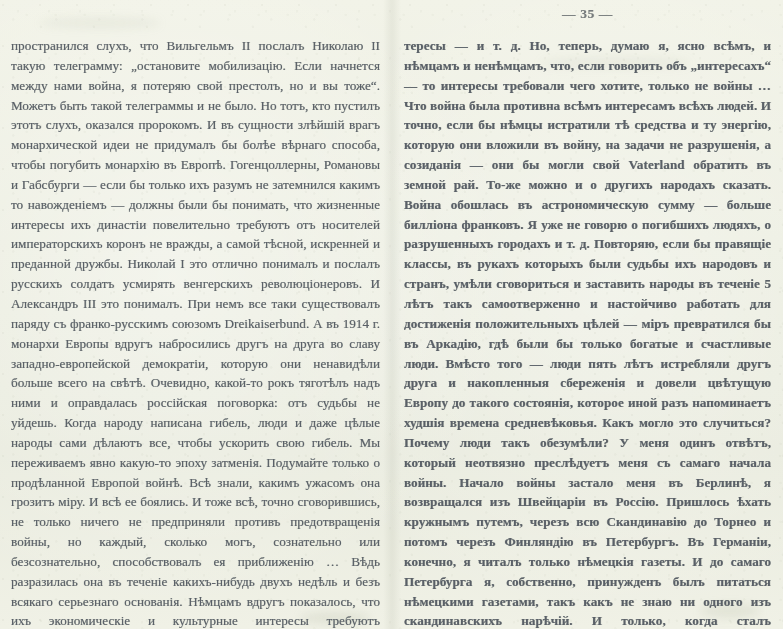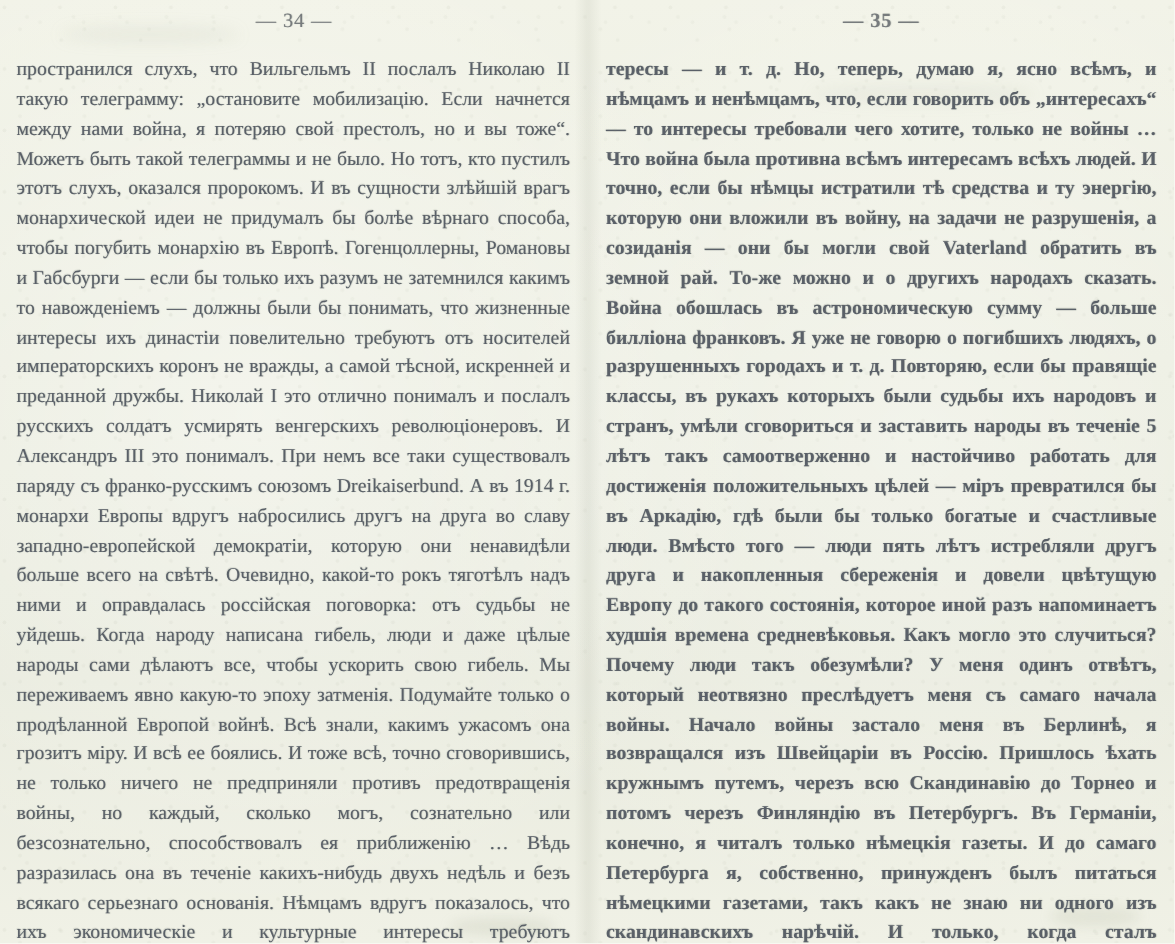--- a/index.html
+++ b/index.html
@@ -115,21 +115,20 @@
 <div id="page" style="background: rgb(238, 240, 228);">
 
   <div id="paper-tint"></div>
 
   <div class="blotch" style="left:300px; top:612px; width:70px; height:12px; background:rgba(160,165,145,0.18); filter:blur(4px);"></div>
   <div class="blotch" style="left:700px; top:604px; width:60px; height:14px; background:rgba(160,165,145,0.16); filter:blur(4px);"></div>
   <div class="blotch" style="left:40px; top:18px; width:120px; height:10px; background:rgba(165,170,150,0.13); filter:blur(5px);"></div>
   <div class="blotch" style="left:540px; top:58px; width:150px; height:10px; background:rgba(165,170,150,0.12); filter:blur(5px);"></div>
 
   <div class="page-col" id="col-left">
-    <div class="folio" style="color: rgb(92, 97, 102);">— 34 —</div>
     <div class="body-text" style="color: rgb(90, 96, 104);">
       <p>пространился слухъ, что Вильгельмъ II послалъ Николаю II такую телеграмму: „остановите мобилизацію. Если начнется между нами война, я потеряю свой престолъ, но и вы тоже“. Можетъ быть такой телеграммы и не было. Но тотъ, кто пустилъ этотъ слухъ, оказался пророкомъ. И въ сущности злѣйшій врагъ монархической идеи не придумалъ бы болѣе вѣрнаго способа, чтобы погубить монархію въ Европѣ. Гогенцоллерны, Романовы и Габсбурги — если бы только ихъ разумъ не затемнился какимъ то навожденіемъ — должны были бы понимать, что жизненные интересы ихъ династіи повелительно требуютъ отъ носителей императорскихъ коронъ не вражды, а самой тѣсной, искренней и преданной дружбы. Николай I это отлично понималъ и послалъ русскихъ солдатъ усмирять венгерскихъ революціонеровъ. И Александръ III это понималъ. При немъ все таки существовалъ паряду съ франко-русскимъ союзомъ Dreikaiserbund. А въ 1914 г. монархи Европы вдругъ набросились другъ на друга во славу западно-европейской демократіи, которую они ненавидѣли больше всего на свѣтѣ. Очевидно, какой-то рокъ тяготѣлъ надъ ними и оправдалась россійская поговорка: отъ судьбы не уйдешь. Когда народу написана гибель, люди и даже цѣлые народы сами дѣлаютъ все, чтобы ускорить свою гибель. Мы переживаемъ явно какую-то эпоху затменія. Подумайте только о продѣланной Европой войнѣ. Всѣ знали, какимъ ужасомъ она грозитъ міру. И всѣ ее боялись. И тоже всѣ, точно сговорившись, не только ничего не предприняли противъ предотвращенія войны, но каждый, сколько могъ, сознательно или безсознательно, способствовалъ ея приближенію … Вѣдь разразилась она въ теченіе какихъ-нибудь двухъ недѣль и безъ всякаго серьезнаго основанія. Нѣмцамъ вдругъ показалось, что ихъ экономическіе и культурные интересы требуютъ порабощенія всего міра. И другимъ народамъ показалось, что ихъ ин-</p>
     </div>
   </div>
 
   <div class="page-col" id="col-right">
     <div class="folio" style="color: rgb(92, 97, 102);">— 35 —</div>
     <div class="body-text" style="color: rgb(90, 96, 104);">
       <p>тересы — и т. д. Но, теперь, думаю я, ясно всѣмъ, и нѣмцамъ и ненѣмцамъ, что, если говорить объ „интересахъ“ — то интересы требовали чего хотите, только не войны … Что война была противна всѣмъ интересамъ всѣхъ людей. И точно, если бы нѣмцы истратили тѣ средства и ту энергію, которую они вложили въ войну, на задачи не разрушенія, а созиданія — они бы могли свой Vaterland обратить въ земной рай. То-же можно и о другихъ народахъ сказать. Война обошлась въ астрономическую сумму — больше билліона франковъ. Я уже не говорю о погибшихъ людяхъ, о разрушенныхъ городахъ и т. д. Повторяю, если бы правящіе классы, въ рукахъ которыхъ были судьбы ихъ народовъ и странъ, умѣли сговориться и заставить народы въ теченіе 5 лѣтъ такъ самоотверженно и настойчиво работать для достиженія положительныхъ цѣлей — міръ превратился бы въ Аркадію, гдѣ были бы только богатые и счастливые люди. Вмѣсто того — люди пять лѣтъ истребляли другъ друга и накопленныя сбереженія и довели цвѣтущую Европу до такого состоянія, которое иной разъ напоминаетъ худшія времена средневѣковья. Какъ могло это случиться? Почему люди такъ обезумѣли? У меня одинъ отвѣтъ, который неотвязно преслѣдуетъ меня съ самаго начала войны. Начало войны застало меня въ Берлинѣ, я возвращался изъ Швейцаріи въ Россію. Пришлось ѣхать кружнымъ путемъ, черезъ всю Скандинавію до Торнео и потомъ черезъ Финляндію въ Петербургъ. Въ Германіи, конечно, я читалъ только нѣмецкія газеты. И до самаго Петербурга я, собственно, принужденъ былъ питаться нѣмецкими газетами, такъ какъ не знаю ни одного изъ скандинавскихъ нарѣчій. И только, когда сталъ приближаться къ Россіи, мнѣ попались русскія газеты. И каково было мое удивленіе, когда я увидѣлъ, что слово въ слово русскія газеты повторяютъ то, что писали нѣмцы. Только, конечно, мѣняютъ имена. Нѣмцы бранили русскихъ, упрекали</p>
     </div>

